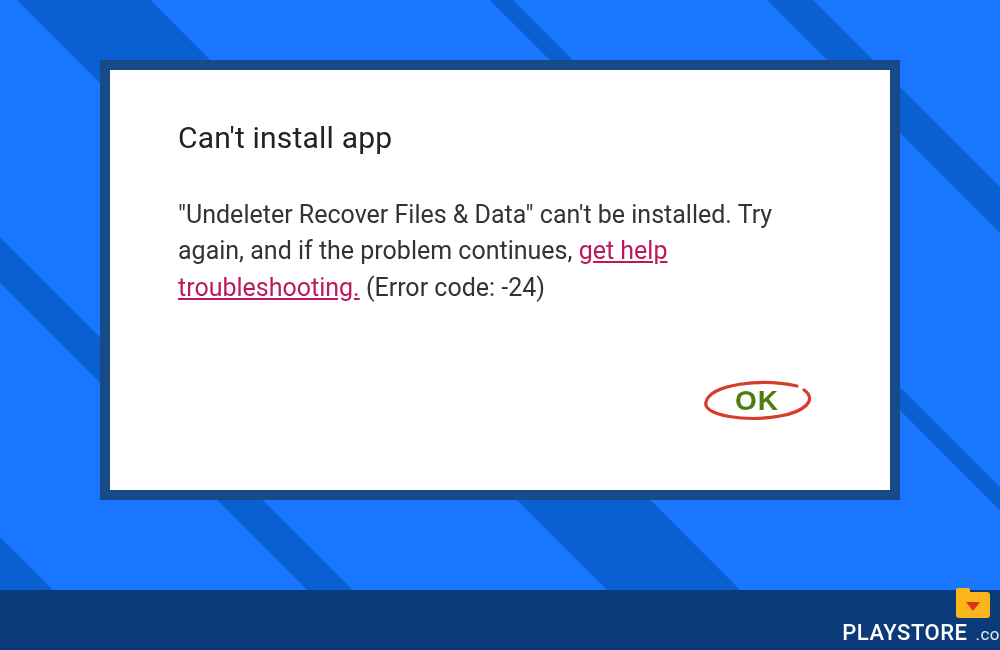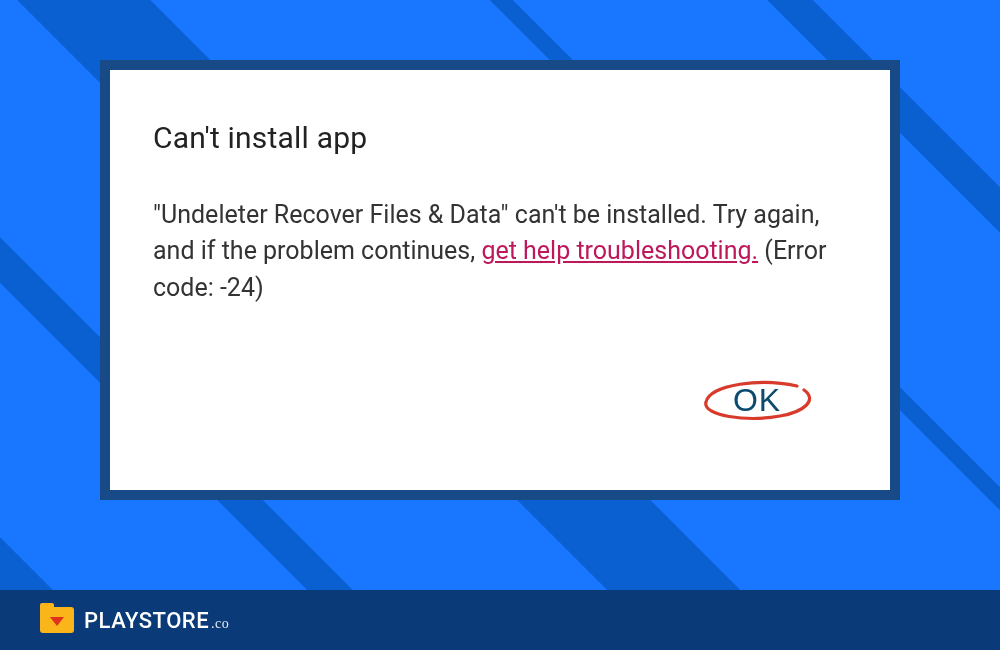--- a/index.html
+++ b/index.html
@@ -24,21 +24,21 @@
 
   .frame {
     position: absolute;
     left: 100px; top: 60px;
     width: 800px;
     border: 10px solid #174a87;
     background: #174a87;
   }
   .dialog {
     background: #ffffff;
-    padding: 50px 48px 28px 43px;
+    padding: 50px 48px 28px 68px;
     min-height: 420px;
     display: flex;
     flex-direction: column;
   }
   .dialog-title {
     font-size: 30px;
     color: #222;
     font-weight: 400;
     margin-bottom: 42px;
     letter-spacing: 0.2px;
@@ -58,40 +58,41 @@
     justify-content: flex-end;
     margin-top: 70px;
     padding-right: 20px;
   }
   .ok-wrap {
     position: relative;
     width: 130px; height: 50px;
     display: flex; align-items: center; justify-content: center;
   }
   .ok-btn {
-    font-size: 32px;
-    color: #0c4a6e;
-    font-weight: 400;
+    font-size: 28px;
+    color: #4d7c0f;
+    font-weight: 700;
     letter-spacing: 1px;
     background: none; border: none; cursor: pointer;
     position: relative; z-index: 2;
   }
   .ok-circle {
     position: absolute; inset: 0;
     pointer-events: none;
     z-index: 1;
   }
 
   .footer {
     position: absolute;
     left: 0; bottom: 0;
     width: 1000px; height: 60px;
     background: #0a3a77;
-    display: flex; align-items: center;
+    display: flex; align-items: flex-end;
     padding-left: 40px;
+    flex-direction: column;
   }
   .logo-icon {
     width: 34px; height: 30px;
     position: relative;
     margin-right: 10px;
   }
   .folder-back {
     position: absolute;
     left: 0; top: 2px;
     width: 34px; height: 26px;
@@ -114,21 +115,21 @@
     border-top: 9px solid #e0301e;
   }
   .brand {
     color: #fff;
     font-weight: 400;
     font-size: 22px;
     letter-spacing: 0.5px;
     display: flex; align-items: baseline;
   }
   .brand-main { font-weight: 500; }
-  .brand-tld { font-size: 14px; margin-left: 2px; opacity: 0.9; font-weight: 400; font-family: Liberation Serif, serif; }
+  .brand-tld { font-size: 17px; margin-left: 8px; opacity: 0.9; font-weight: 400; }
 </style>
 </head>
 <body>
 
 <div class="bg">
   <div class="stripe s1"></div>
   <div class="stripe s2"></div>
   <div class="stripe s3"></div>
   <div class="stripe s4"></div>
   <div class="stripe s5"></div>

